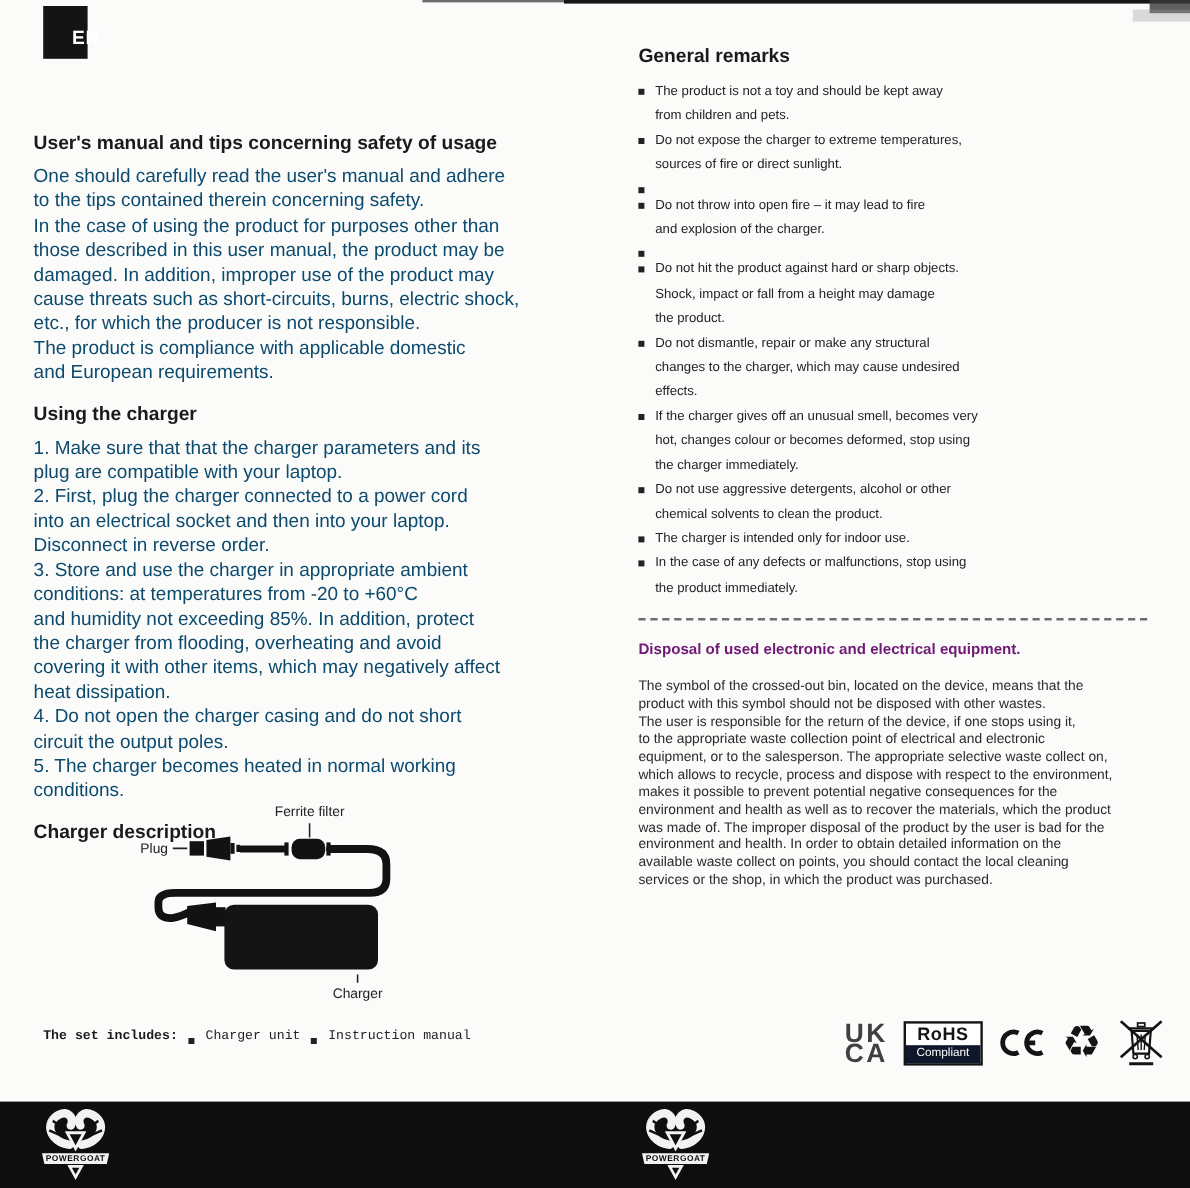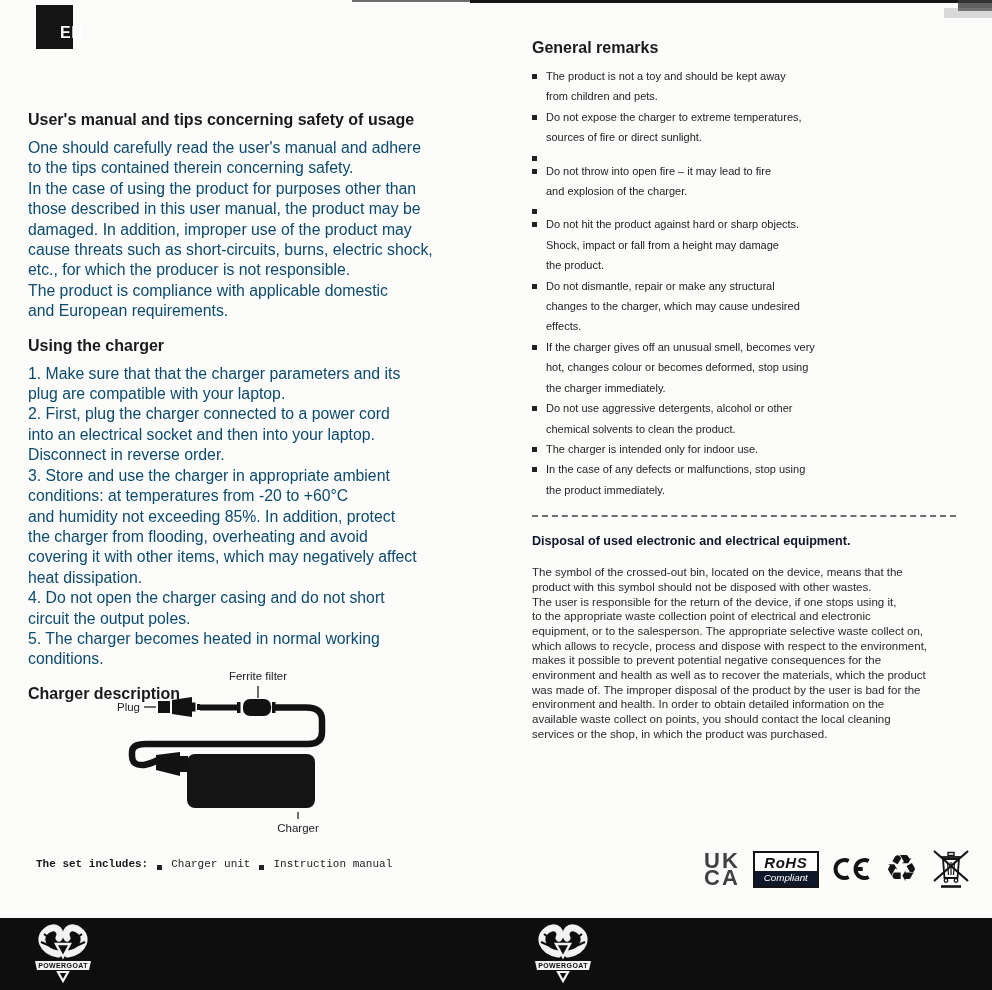--- a/index.html
+++ b/index.html
@@ -24,36 +24,36 @@
   .body-txt{font-size:15.8px;line-height:20.4px;margin:0 0 14px 0;color:#0c4a6e;}
 
   
   ul.remarks{list-style:none;margin:0;padding:0;}
   li.bullet{display:flex;gap:9px;align-items:flex-start;}
   .bmark{width:5px;height:5px;background:#222;margin-top:8px;flex:none;}
   .btext{font-size:11px;line-height:20.4px;color:#232323;}
 
   
   .dashes{border:none;border-top:2px dashed #6e6e6e;margin:15px 0 0 0;width:424px;}
-  .disposal-h{font-size:12.6px;font-weight:bold;color:#0f172a;margin:17px 0 17px 0;}
+  .disposal-h{font-size:12.6px;font-weight:bold;color:#701a75;margin:17px 0 17px 0;}
   .disposal-b{font-size:11.5px;line-height:14.7px;color:#2a2a2a;margin:8px 0 0 0;}
 
   
   .diagram{position:absolute;left:60px;top:656px;width:360px;height:190px;}
 
   
   .set-includes{position:absolute;left:36px;top:858px;display:flex;align-items:flex-end;
                 gap:9px;font-size:11px;color:#232323;font-family:Liberation Mono, monospace;}
   .set-includes .lbl{font-weight:bold;color:#1a1a1a;}
   .bmark-inline{width:5px;height:5px;background:#222;flex:none;}
 
   
   .certs{position:absolute;left:704px;top:846px;display:flex;align-items:center;gap:13px;height:46px;}
   .ukca{font-weight:bold;font-size:22px;line-height:17.5px;letter-spacing:2px;color:#404040;text-align:left;}
-  .rohs{border:2.5px solid #141414;width:62px;text-align:center;background:#fff;font-style:italic;}
+  .rohs{border:2.5px solid #141414;width:62px;text-align:center;background:#fff;}
   .rohs-top{font-weight:bold;font-size:15px;color:#141414;padding:1px 2px 0 2px;letter-spacing:.5px;}
   .rohs-bot{background:#0f172a;color:#fff;font-size:9.8px;padding:1.5px 2px 2.5px 2px;}
   .ce-svg,.recycle-svg,.weee-svg{display:block;}
   .recycle{font-family:"DejaVu Sans",sans-serif;font-size:37px;color:#141414;line-height:38px;}
 
   
   .footer{position:absolute;left:0;top:918px;width:992px;height:72px;background:#0e0e0e;}
   .goat{position:absolute;top:6px;}
   .goat.g1{left:30px;}
   .goat.g2{left:530px;}

